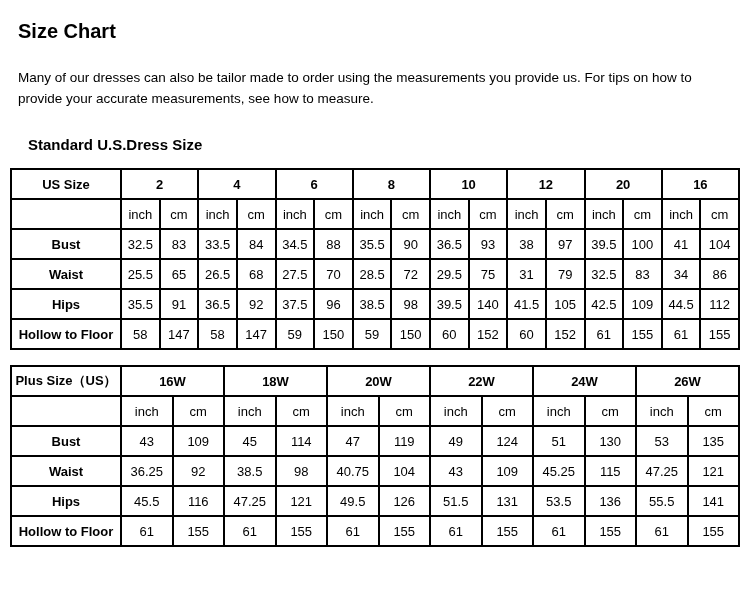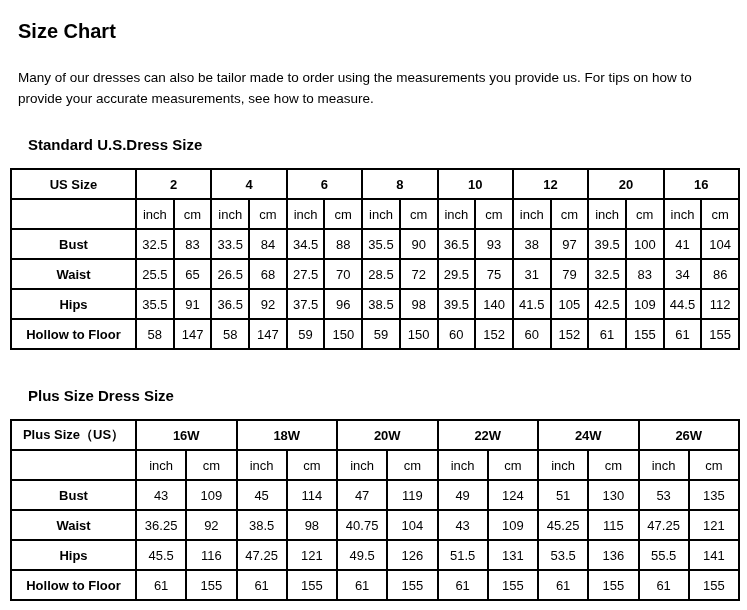--- a/index.html
+++ b/index.html
@@ -44,21 +44,21 @@
     border: 2px solid #000000;
     text-align: center;
     vertical-align: middle;
     font-size: 13px;
     height: 30px;
     padding: 0 1px;
     background: #ffffff;
   }
   th { font-weight: bold; }
   td { font-weight: normal; }
-  .label-col { width: 125px; }
+  .label-col { width: 110px; }
 </style>
 </head>
 <body>
 
 <div class="page">
   <h1 class="page-title">Size Chart</h1>
   <p class="intro-text">Many of our dresses can also be tailor made to order using the measurements you provide us. For tips on how to provide your accurate measurements, see how to measure.</p>
 
   <h2 class="section-title">Standard U.S.Dress Size</h2>
   <div>
@@ -167,21 +167,20 @@
             <td>152</td>
             <td>61</td>
             <td>155</td>
             <td>61</td>
             <td>155</td>
           </tr>
         </tbody>
       </table>
     </div>
 
-  <h2 class="section-title second">Plus Size Dress Size</h2>
   <div>
       <table>
         <tbody>
           <tr>
             <th class="label-col">Plus Size（US）</th>
             <th colspan="2">16W</th>
             <th colspan="2">18W</th>
             <th colspan="2">20W</th>
             <th colspan="2">22W</th>
             <th colspan="2">24W</th>

